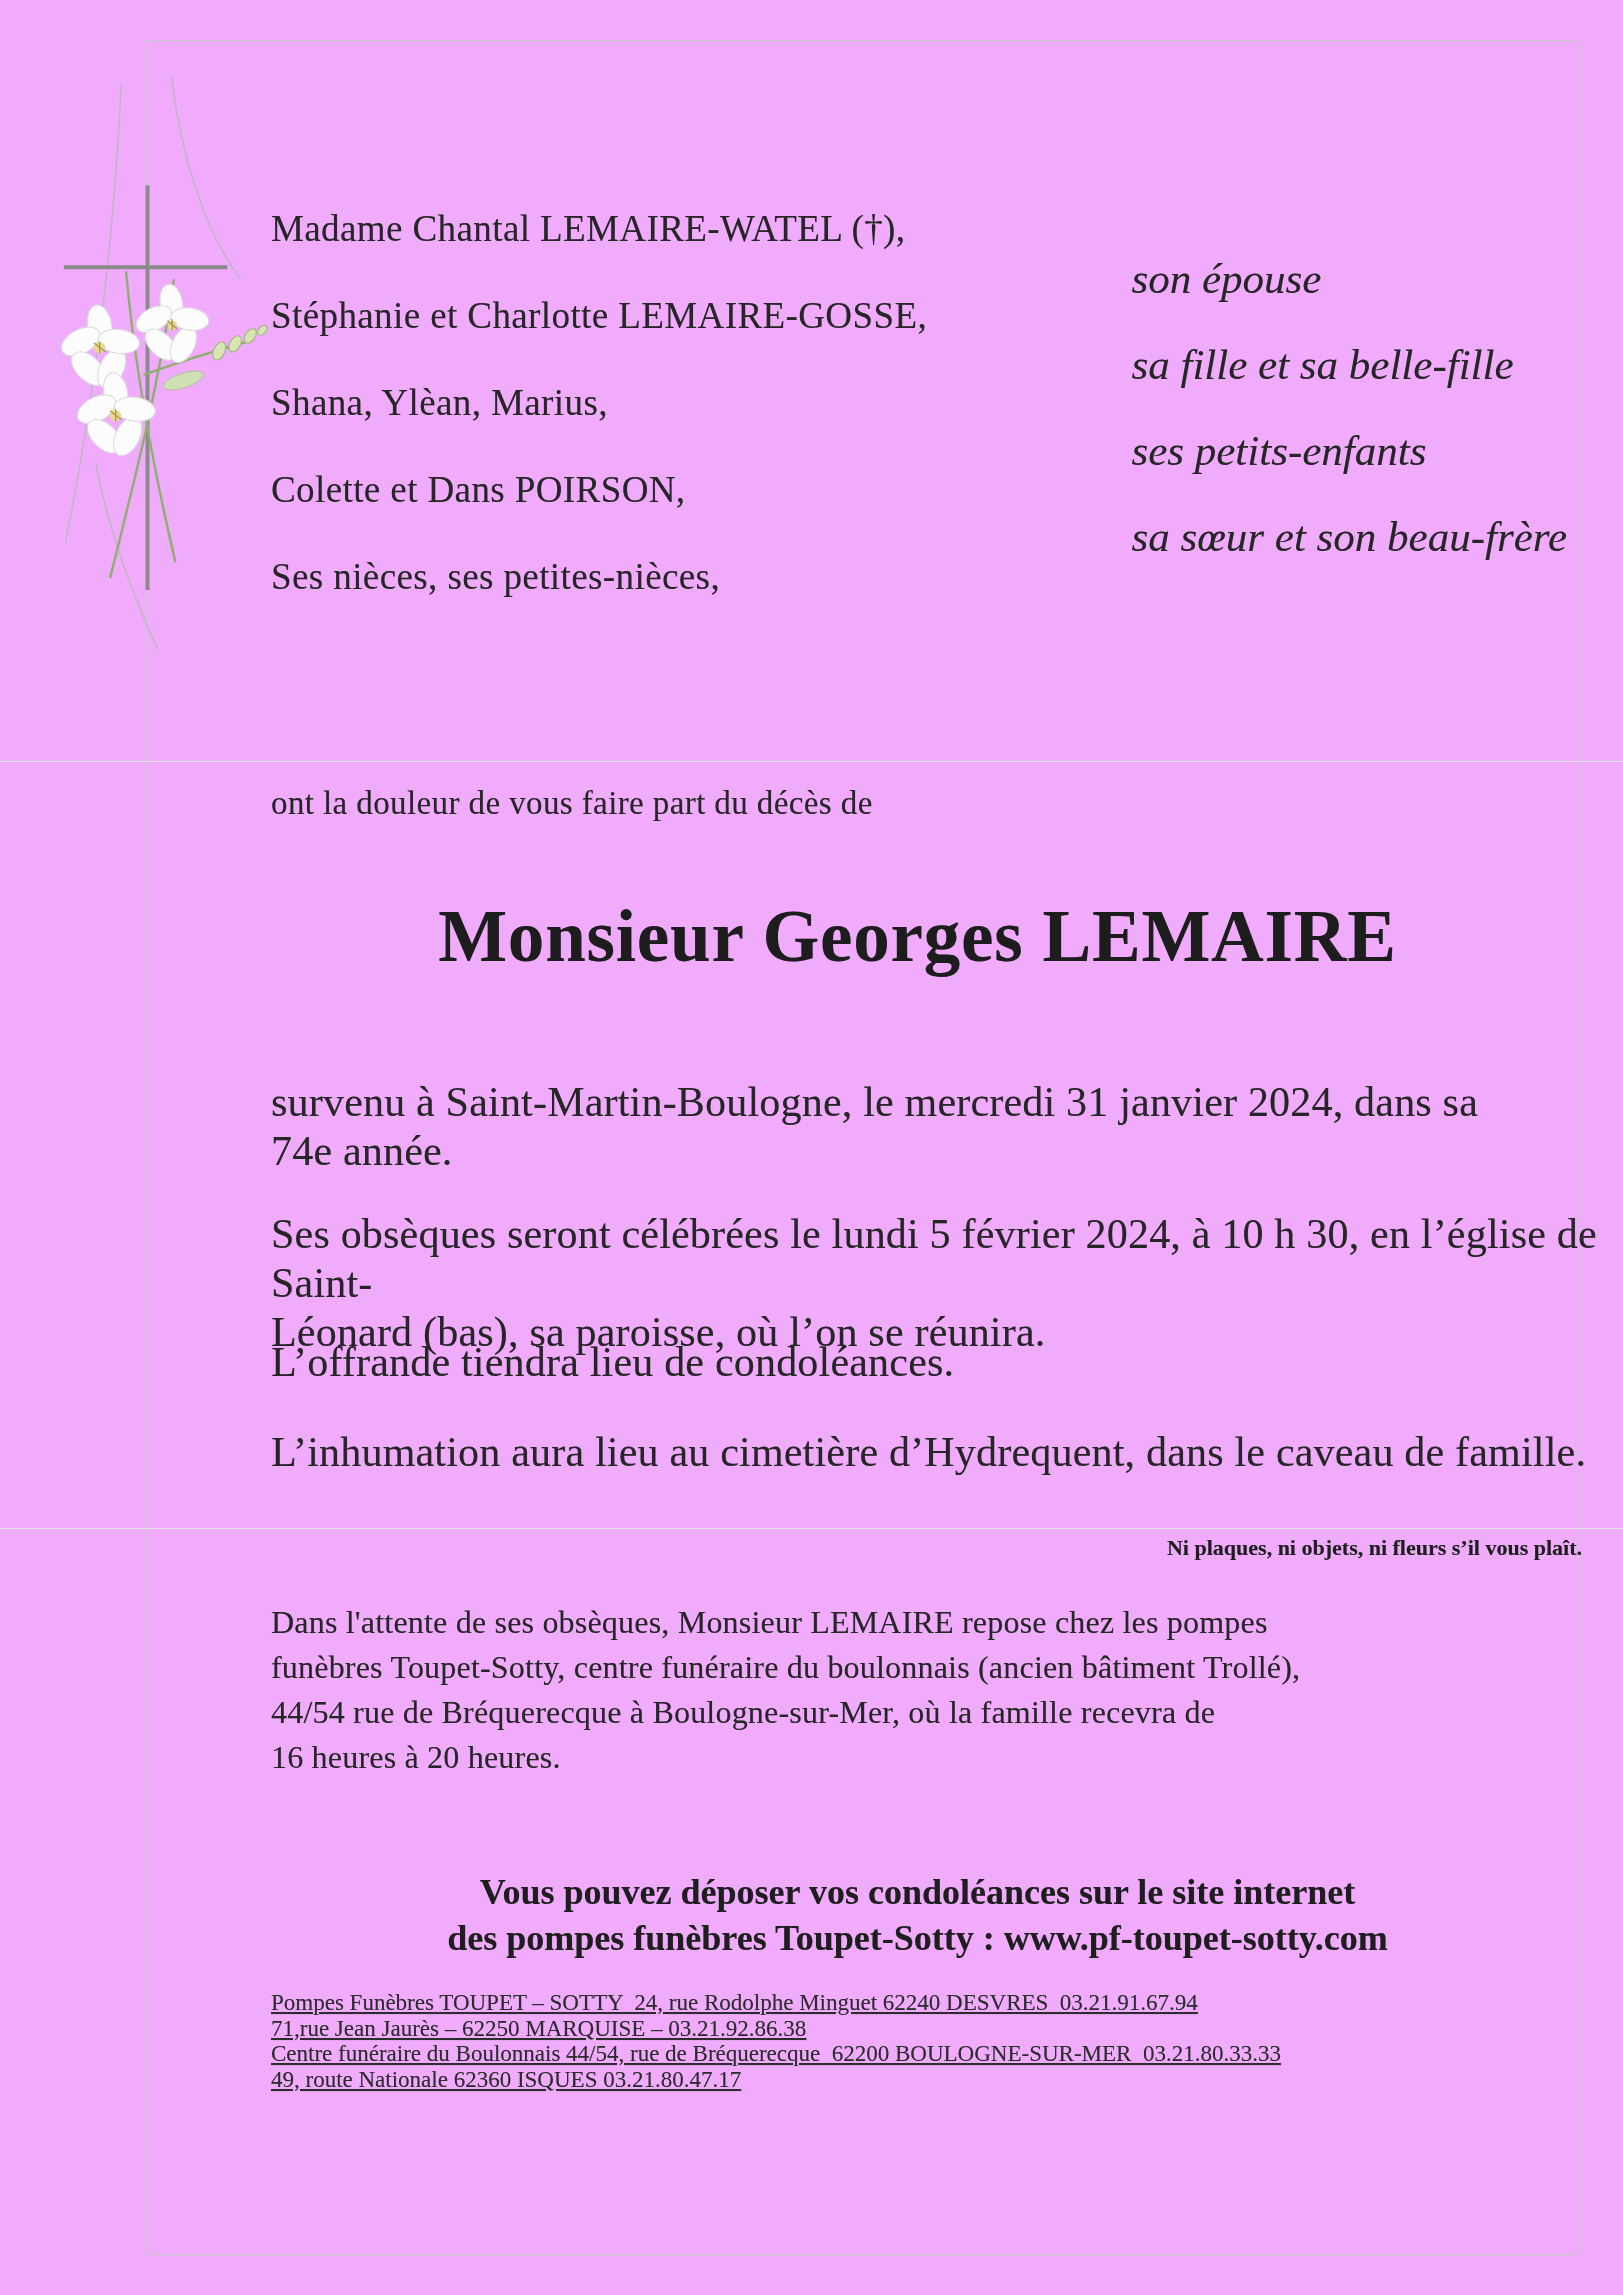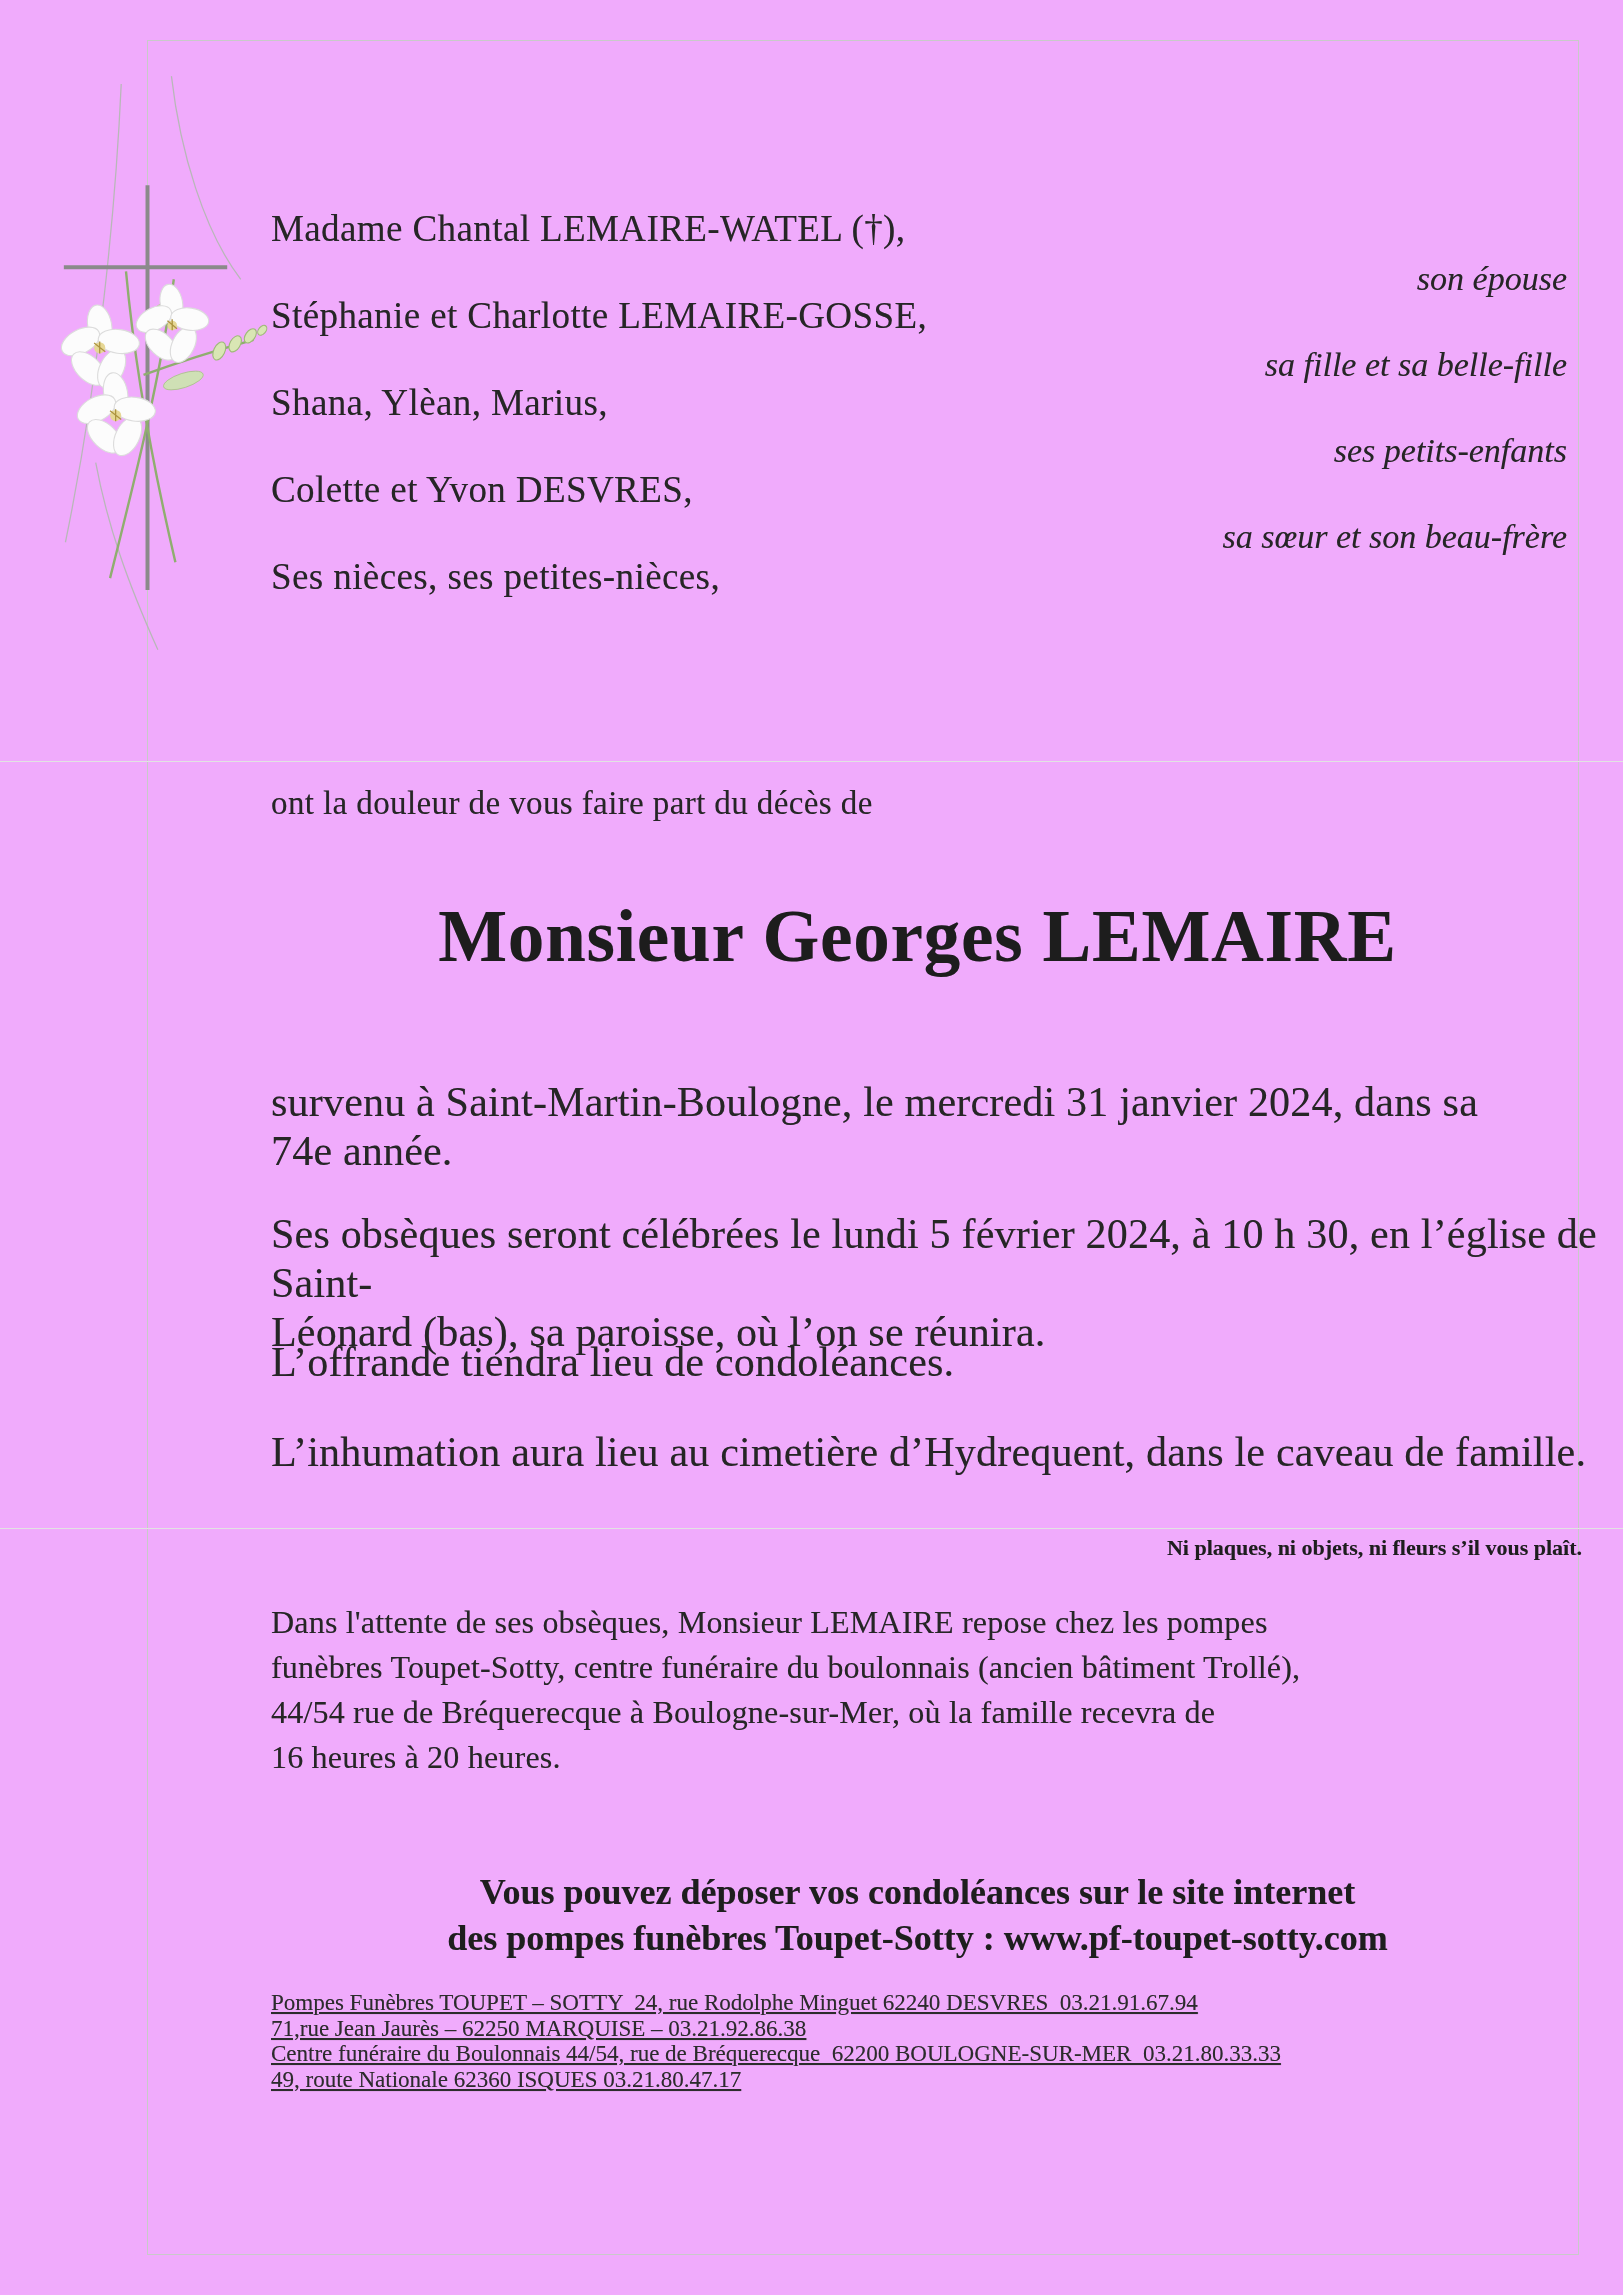--- a/index.html
+++ b/index.html
@@ -29,22 +29,22 @@
 
   .txt { position:absolute; color:#262626; text-shadow:0.2px 0.2px 0.3px rgba(0,0,0,0.28); }
 
   .family {
     left:271px; top:185px;
     font-size:37px; line-height:87px;
     letter-spacing:0.4px;
   }
   .relations {
     right:57px; top:236px;
-    font-size:34px; line-height:86px;
-    font-style:italic; text-align:right;
+    font-size:43px; line-height:86px;
+    font-style:italic; 
   }
   .announcement {
     left:271px; top:783px;
     font-size:33px; line-height:40px;
     letter-spacing:0.4px;
   }
   .deceased {
     left:271px; top:893px; width:1293px;
     font-size:73px; line-height:88px;
     font-weight:bold; text-align:center;
@@ -135,21 +135,21 @@
         <path d="M 88 390 l 14 11 M 95 388 l 0 15" stroke="#ad9440" stroke-width="1.6" fill="none"></path>
         <path d="M 108 475 l 14 11 M 115 473 l 0 15" stroke="#ad9440" stroke-width="1.6" fill="none"></path>
       </g>
     </g>
   </svg>
 
   <div class="txt family">
     <div>Madame Chantal LEMAIRE-WATEL (†),</div>
     <div>Stéphanie et Charlotte LEMAIRE-GOSSE,</div>
     <div>Shana, Ylèan, Marius,</div>
-    <div>Colette et Yvon DESVRES,</div>
+    <div>Colette et Dans POIRSON,</div>
     <div>Ses nièces, ses petites-nièces,</div>
   </div>
 
   <div class="txt relations">
     <div>son épouse</div>
     <div>sa fille et sa belle-fille</div>
     <div>ses petits-enfants</div>
     <div>sa sœur et son beau-frère</div>
   </div>
 

